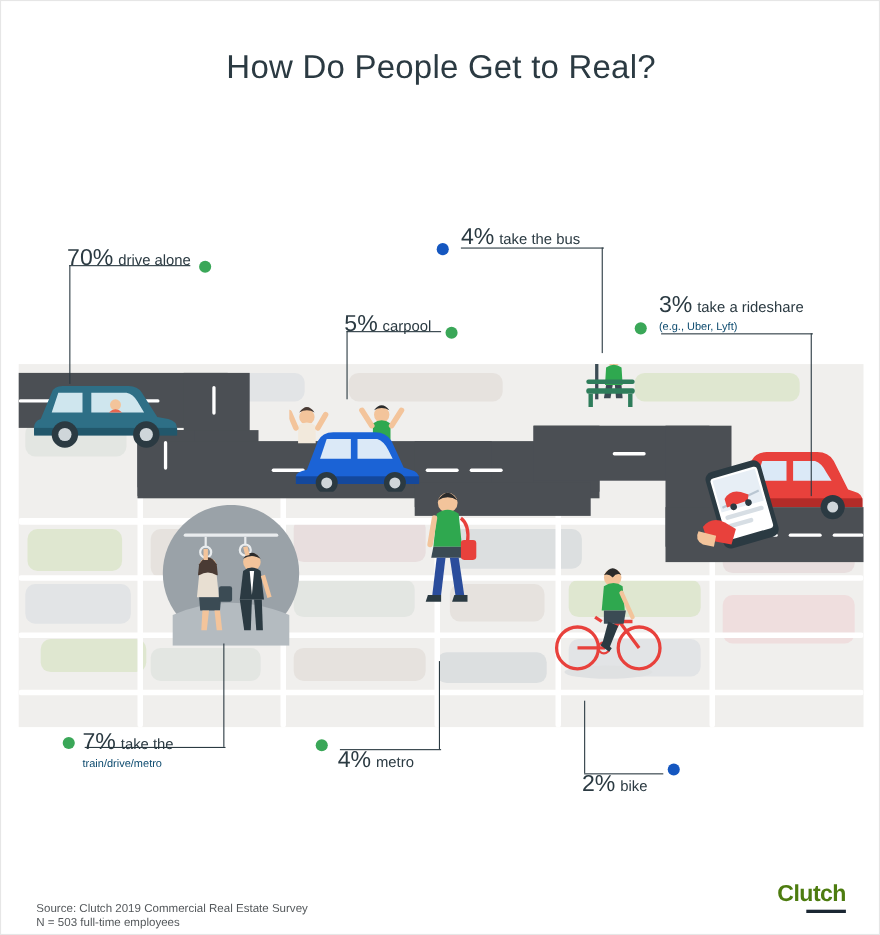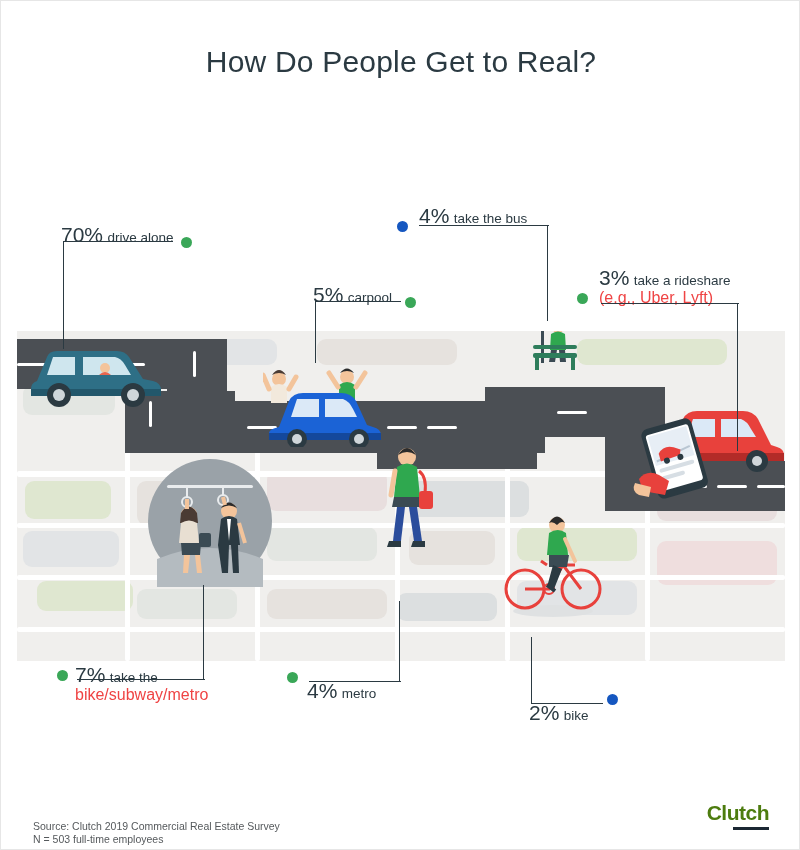--- a/index.html
+++ b/index.html
@@ -70,22 +70,22 @@
   }
   .pct {
     font-size: 21px;
     color: #2b3a42;
   }
   .lbl {
     font-size: 13.5px;
     color: #2b3a42;
   }
   .lbl2 {
-    font-size: 16px;
-    color: #ef4444;
+    font-size: 10px;
+    color: #0c4a6e;
     display: block;
     line-height: 16px;
   }
   .dot {
     position: absolute;
     width: 11px;
     height: 11px;
     border-radius: 50%;
   }
   .leader {
@@ -365,21 +365,21 @@
     <span class="lbl">take a rideshare</span>
     <span class="lbl2">(e.g., Uber, Lyft)</span>
   </div>
   <div class="dot" style="left:576px; top:292px; background:#3aa758;"></div>
   <div class="leader" style="left:600px; top:302px; width:138px; border-top-width:1.5px;"></div>
   <div class="leader" style="left:736px; top:302px; height:148px; border-left-width:1.5px;"></div>
 
   <div class="callout" style="left:74px; top:662px;">
     <span class="pct">7%</span>
     <span class="lbl">take the</span>
-    <span class="lbl2">bike/subway/metro</span>
+    <span class="lbl2">train/drive/metro</span>
   </div>
   <div class="dot" style="left:56px; top:669px; background:#3aa758;"></div>
   <div class="leader" style="left:76px; top:678px; width:128px; border-top-width:1.5px;"></div>
   <div class="leader" style="left:202px; top:584px; height:94px; border-left-width:1.5px;"></div>
 
   <div class="callout" style="left:306px; top:678px;">
     <span class="pct">4%</span>
     <span class="lbl">metro</span>
   </div>
   <div class="dot" style="left:286px; top:671px; background:#3aa758;"></div>

